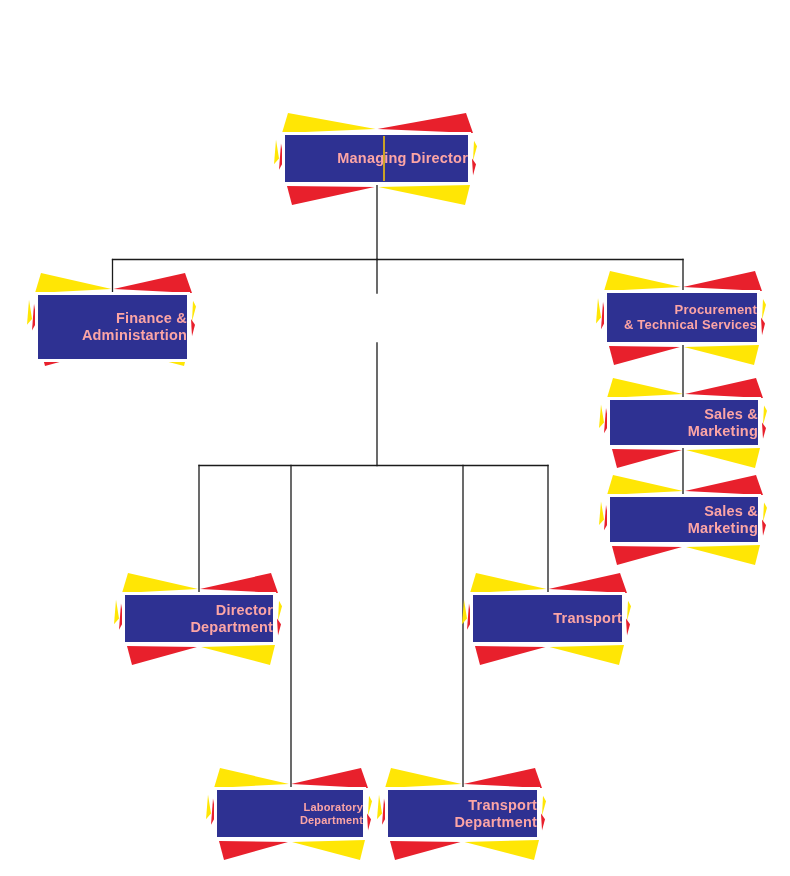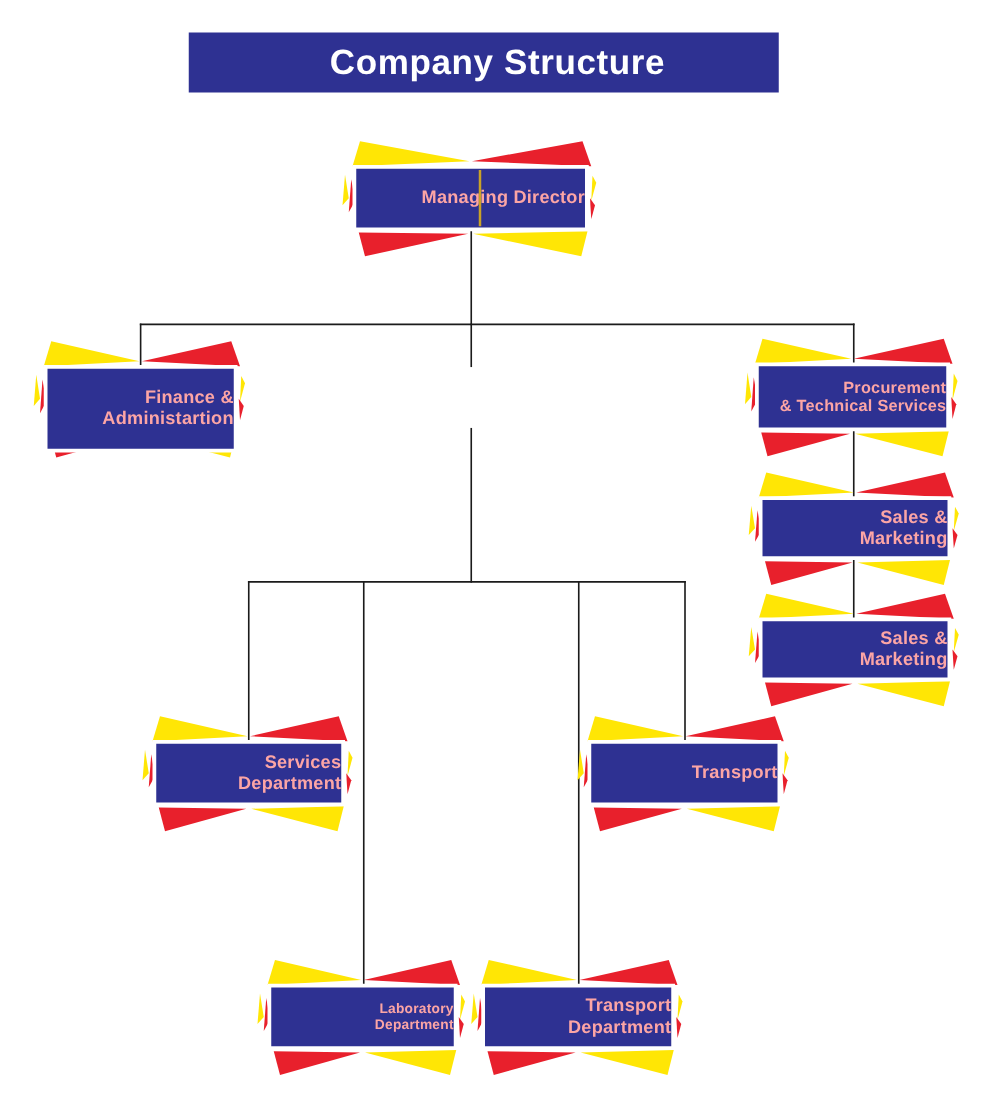--- a/index.html
+++ b/index.html
@@ -29,23 +29,20 @@
   }
   .box .line{white-space:nowrap;}
   .cursor{
     position:absolute;width:2px;top:1px;bottom:1px;background:var(--gold,#c9a227);
   }
 </style>
 </head>
 <body>
 
 <div class="canvas">
-  <div class="banner">
-    <span class="title-text">Company Structure</span>
-  </div>
   <svg id="connectors" width="790" height="876">
       <line x1="377" y1="183" x2="377" y2="259.5" stroke="#1b1b1b" stroke-width="1.3" stroke-linecap="square"></line>
       <line x1="112.5" y1="259.5" x2="683" y2="259.5" stroke="#1b1b1b" stroke-width="1.3" stroke-linecap="square"></line>
       <line x1="112.5" y1="259.5" x2="112.5" y2="295" stroke="#1b1b1b" stroke-width="1.3" stroke-linecap="square"></line>
       <line x1="377" y1="259.5" x2="377" y2="293" stroke="#1b1b1b" stroke-width="1.3" stroke-linecap="square"></line>
       <line x1="683" y1="259.5" x2="683" y2="293" stroke="#1b1b1b" stroke-width="1.3" stroke-linecap="square"></line>
       <line x1="377" y1="343" x2="377" y2="465.5" stroke="#1b1b1b" stroke-width="1.3" stroke-linecap="square"></line>
       <line x1="199" y1="465.5" x2="548" y2="465.5" stroke="#1b1b1b" stroke-width="1.3" stroke-linecap="square"></line>
       <line x1="199" y1="465.5" x2="199" y2="595" stroke="#1b1b1b" stroke-width="1.3" stroke-linecap="square"></line>
       <line x1="291" y1="465.5" x2="291" y2="790" stroke="#1b1b1b" stroke-width="1.3" stroke-linecap="square"></line>
@@ -140,21 +137,21 @@
           <polygon points="17,4 87,20 11,24" fill="#ffe605"></polygon>
           <polygon points="89,20 160,4 167,24" fill="#e8202c"></polygon>
           <polygon points="16,77 86,78 21,96" fill="#e8202c"></polygon>
           <polygon points="90,78 164,76 159,96" fill="#ffe605"></polygon>
           <polygon points="5,30.7 8,49.5 3,55.14" fill="#ffe605"></polygon>
           <polygon points="10,34.46 13,51.85 8,60.78" fill="#e8202c"></polygon>
           <polygon points="168,31.64 171,37.28 167,51.85" fill="#ffe605"></polygon>
           <polygon points="166,49.5 170,55.14 167,66.42" fill="#e8202c"></polygon>
         </svg>
         <div class="box" style="left: 14px; top: 26px; width: 148px; height: 47px; font-size: 14.5px;">
-          <div class="line">Services</div>
+          <div class="line">Director</div>
           <div class="line">Department</div>
         </div>
       </div>
       <div class="node" style="left: 203px; top: 764px; width: 174px; height: 99px;">
         <svg class="decor" width="174" height="99" viewBox="0 0 174 99">
           <polygon points="17,4 86,20 11,24" fill="#ffe605"></polygon>
           <polygon points="88,20 158,4 165,24" fill="#e8202c"></polygon>
           <polygon points="16,77 85,78 21,96" fill="#e8202c"></polygon>
           <polygon points="89,78 162,76 157,96" fill="#ffe605"></polygon>
           <polygon points="5,30.7 8,49.5 3,55.14" fill="#ffe605"></polygon>

